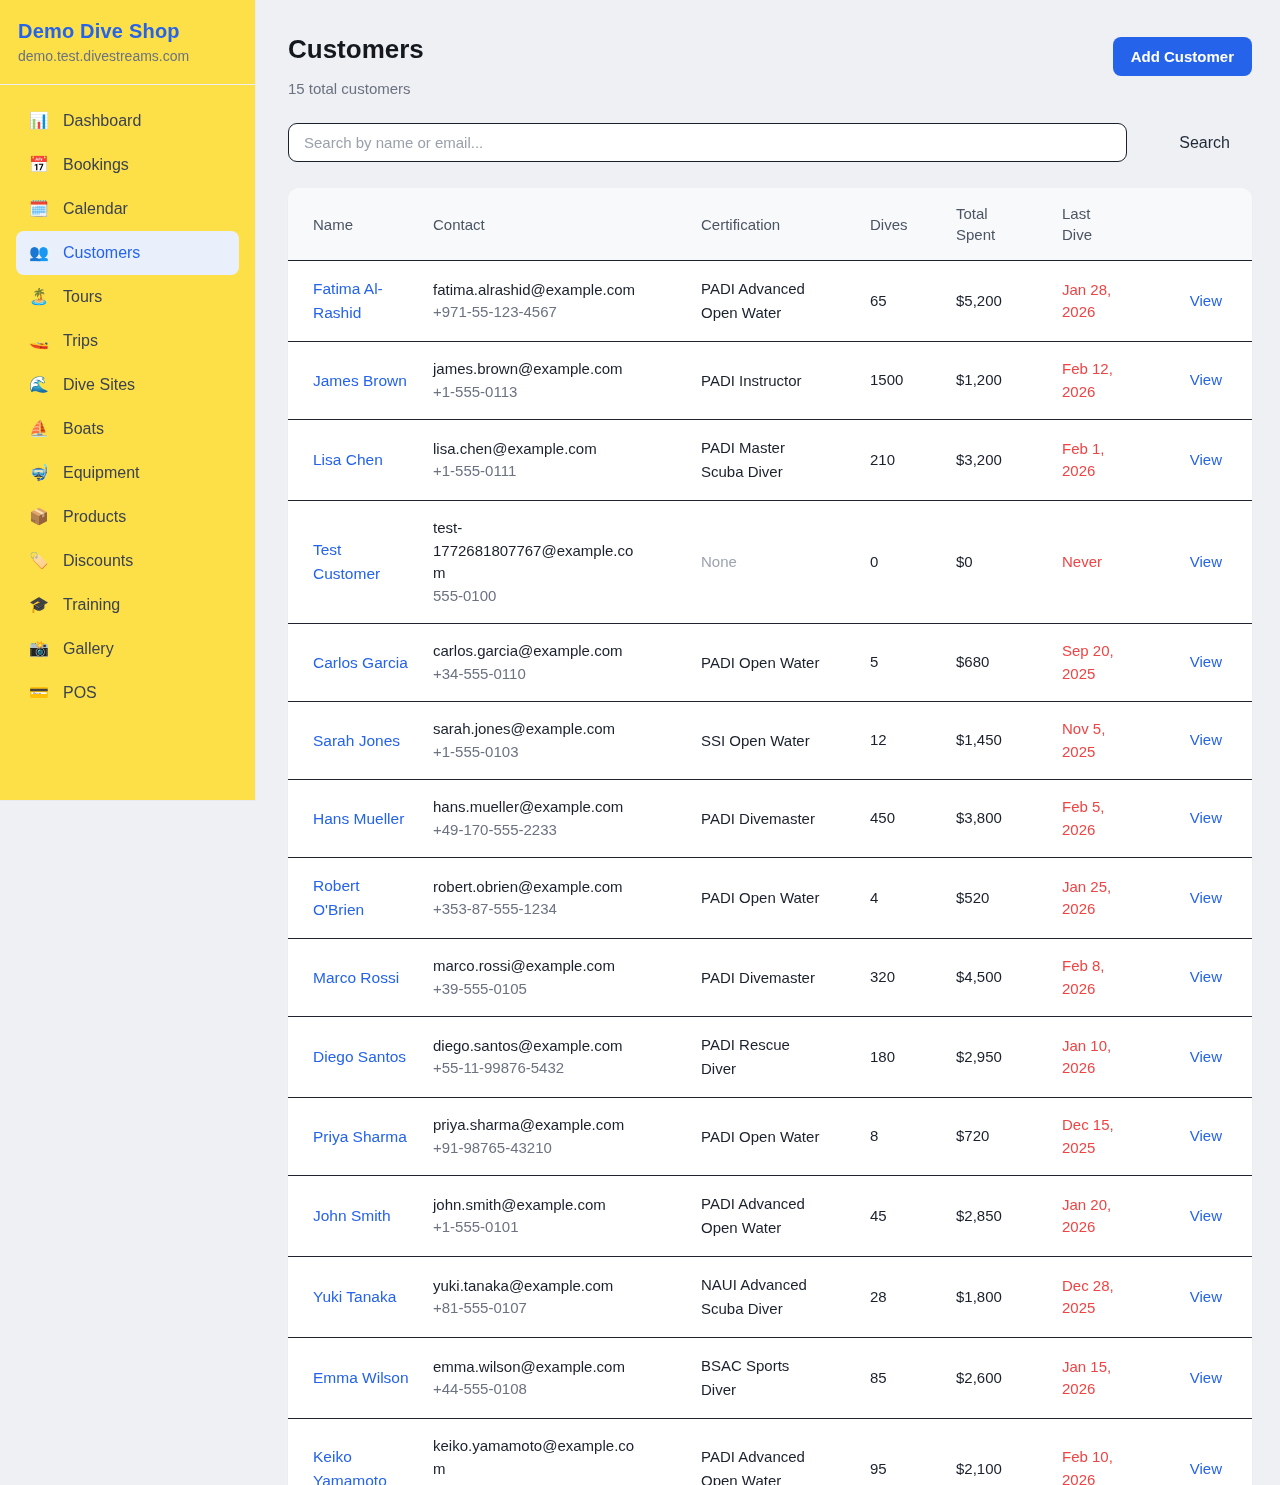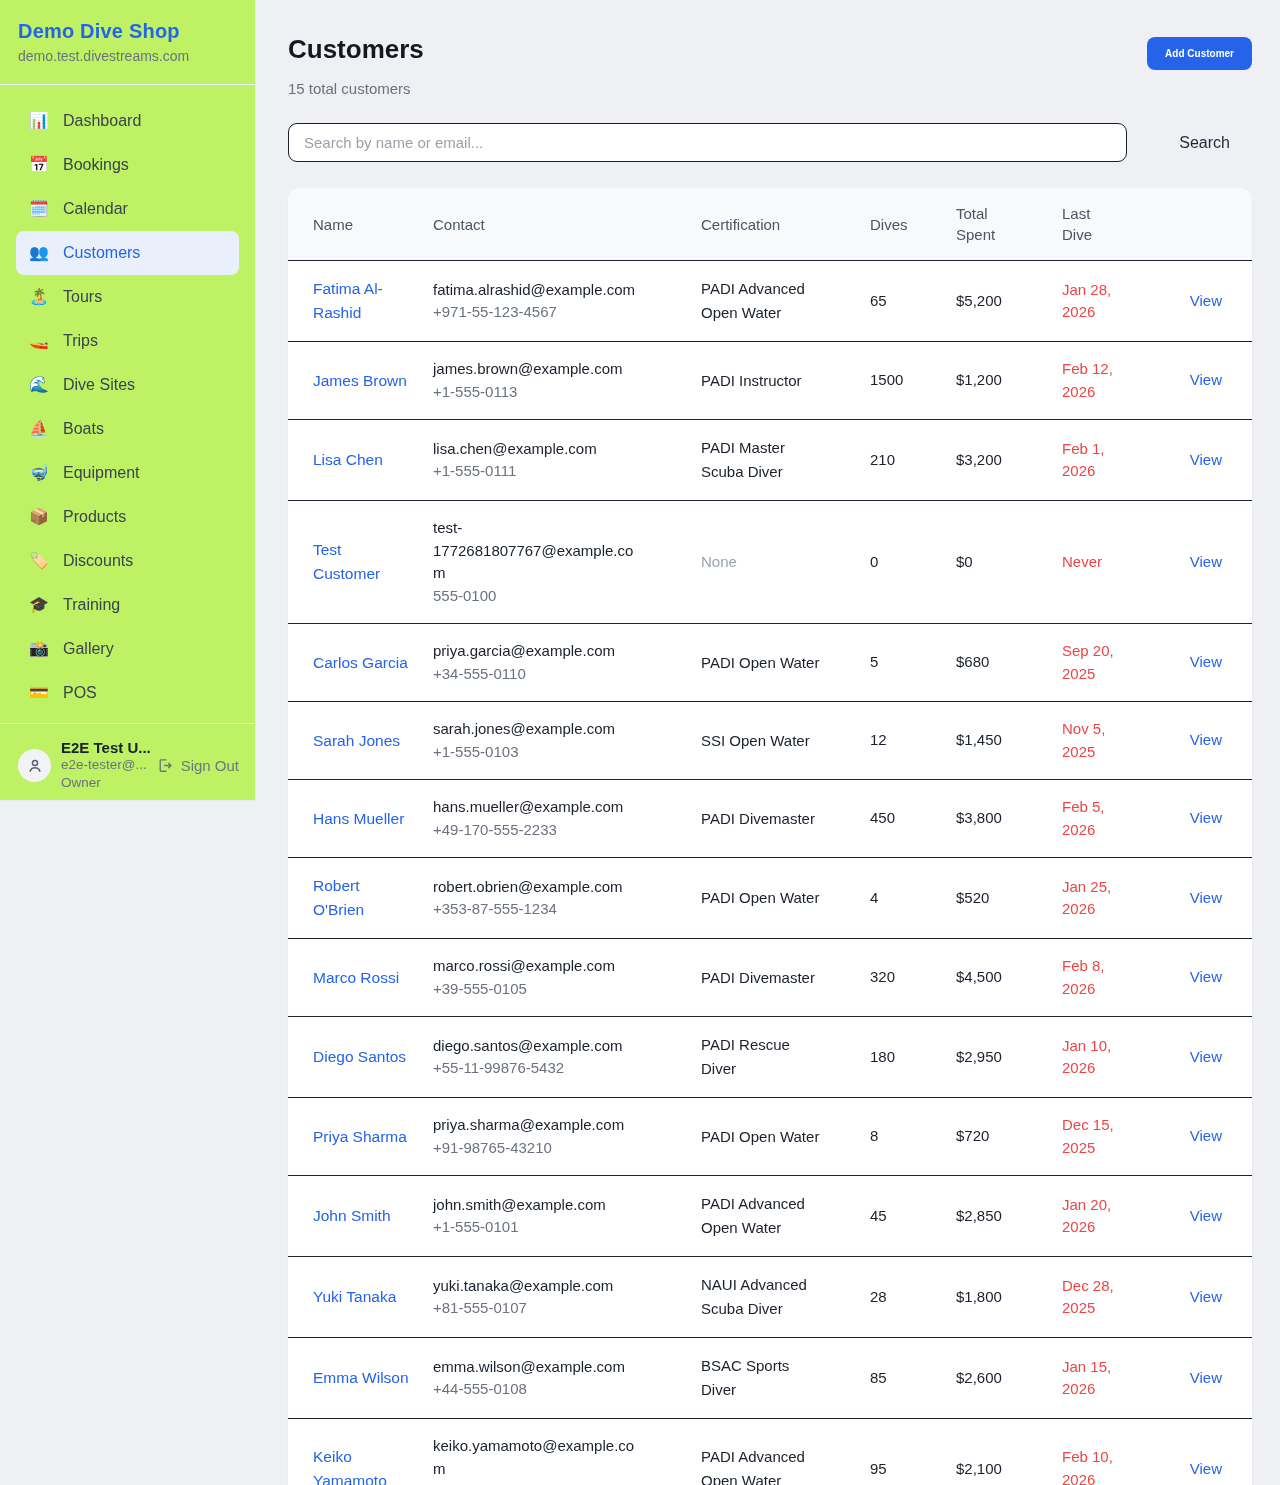--- a/index.html
+++ b/index.html
@@ -7,21 +7,21 @@
   body {
     font-family:"Liberation Sans", sans-serif;
     background:#eef0f3;
     color:#1a202c;
     position:relative;
   }
   
   .sidebar{
     position:absolute; top:0; left:0;
     width:256px; height:801px;
-    background:#bef264;
+    background:#fde047;
     border-right:1px solid #e7eaee;
     border-bottom:1px solid #e7eaee;
     display:flex; flex-direction:column;
   }
   .brand{ padding:20px 18px 20px; border-bottom:1px solid #eceef1; }
   .brand-title{ font-size:20px; font-weight:700; color:#2563eb; letter-spacing:.2px; }
   .brand-domain{ font-size:14px; color:#6b7280; margin-top:5px; }
   .nav{ padding:14px 16px 8px; flex:1; }
   .nav-item{
     display:flex; align-items:center; gap:13px;
@@ -49,21 +49,21 @@
     background:none; border:none; cursor:pointer;
     font-family:inherit; font-size:15px; color:#6f7682; flex:none;
   }
   
   .main{ margin-left:256px; padding:34px 28px 0 32px; }
   .page-header{ display:flex; align-items:flex-start; justify-content:space-between; }
   .page-title{ font-size:26px; font-weight:700; color:#14181f; }
   .page-subtitle{ font-size:15px; color:#6b7280; margin-top:15px; }
   .btn-primary{
     background:#2563eb; color:#ffffff; border:none; cursor:pointer;
-    font-family:inherit; font-size:10px; font-weight:600;
+    font-family:inherit; font-size:15px; font-weight:600;
     padding:11px 18px; border-radius:8px; margin-top:3px;
   }
   .search-row{ display:flex; align-items:center; margin-top:26px;gap:26px; }
   .search-input{
     flex:1; height:39px;
     border:1.5px solid #1a202c; border-radius:9px;
     padding:0 15px; font-family:inherit; font-size:15px; color:#1a202c;
     background:#ffffff; outline:none;
   }
   .search-input::placeholder{ color:#9aa1ab; }
@@ -183,41 +183,20 @@
     <span class="nav-icon">📸</span>
     <span class="nav-label">Gallery</span>
   </div>
 
   <div class="nav-item">
     <span class="nav-icon">💳</span>
     <span class="nav-label">POS</span>
   </div>
 </nav>
 
-  <div class="user-row">
-    <div class="avatar">
-      <svg width="18" height="18" viewBox="0 0 24 24" fill="none" stroke="#5b6472" stroke-width="2" stroke-linecap="round">
-        <circle cx="12" cy="8" r="3.4"></circle>
-          <path d="M5.5 19c1-3.4 3.5-4.8 6.5-4.8s5.5 1.4 6.5 4.8"></path>
-      </svg>
-    </div>
-    <div class="user-info">
-      <div class="user-name">E2E Test U...</div>
-      <div class="user-email">e2e-tester@...</div>
-      <div class="user-role">Owner</div>
-    </div>
-    <button class="signout">
-      <svg width="17" height="17" viewBox="0 0 24 24" fill="none" stroke="#6f7682" stroke-width="2" stroke-linecap="round" stroke-linejoin="round">
-        <path d="M14 4H7a1 1 0 0 0-1 1v14a1 1 0 0 0 1 1h7"></path>
-          <path d="M12 12h9"></path>
-          <path d="M18 9l3 3-3 3"></path>
-      </svg>
-      <span>Sign Out</span>
-    </button>
-  </div>
 </aside>
 
 <main class="main">
   <div class="page-header">
     <div>
       <h1 class="page-title">Customers</h1>
       <div class="page-subtitle">15 total customers</div>
     </div>
     <button class="btn-primary">Add Customer</button>
   </div>
@@ -289,21 +268,21 @@
     <td><span class="cert muted">None</span></td>
     <td><span>0</span></td>
     <td><span>$0</span></td>
     <td><span class="last-dive">Never</span></td>
     <td class="action-cell"><a class="view-link">View</a></td>
   </tr>
 
   <tr>
     <td><a class="name-link">Carlos Garcia</a></td>
     <td>
-      <div class="email">priya.garcia@example.com</div>
+      <div class="email">carlos.garcia@example.com</div>
       <div class="phone">+34-555-0110</div>
     </td>
     <td><span class="cert">PADI Open Water</span></td>
     <td><span>5</span></td>
     <td><span>$680</span></td>
     <td><span class="last-dive">Sep 20, 2025</span></td>
     <td class="action-cell"><a class="view-link">View</a></td>
   </tr>
 
   <tr>

